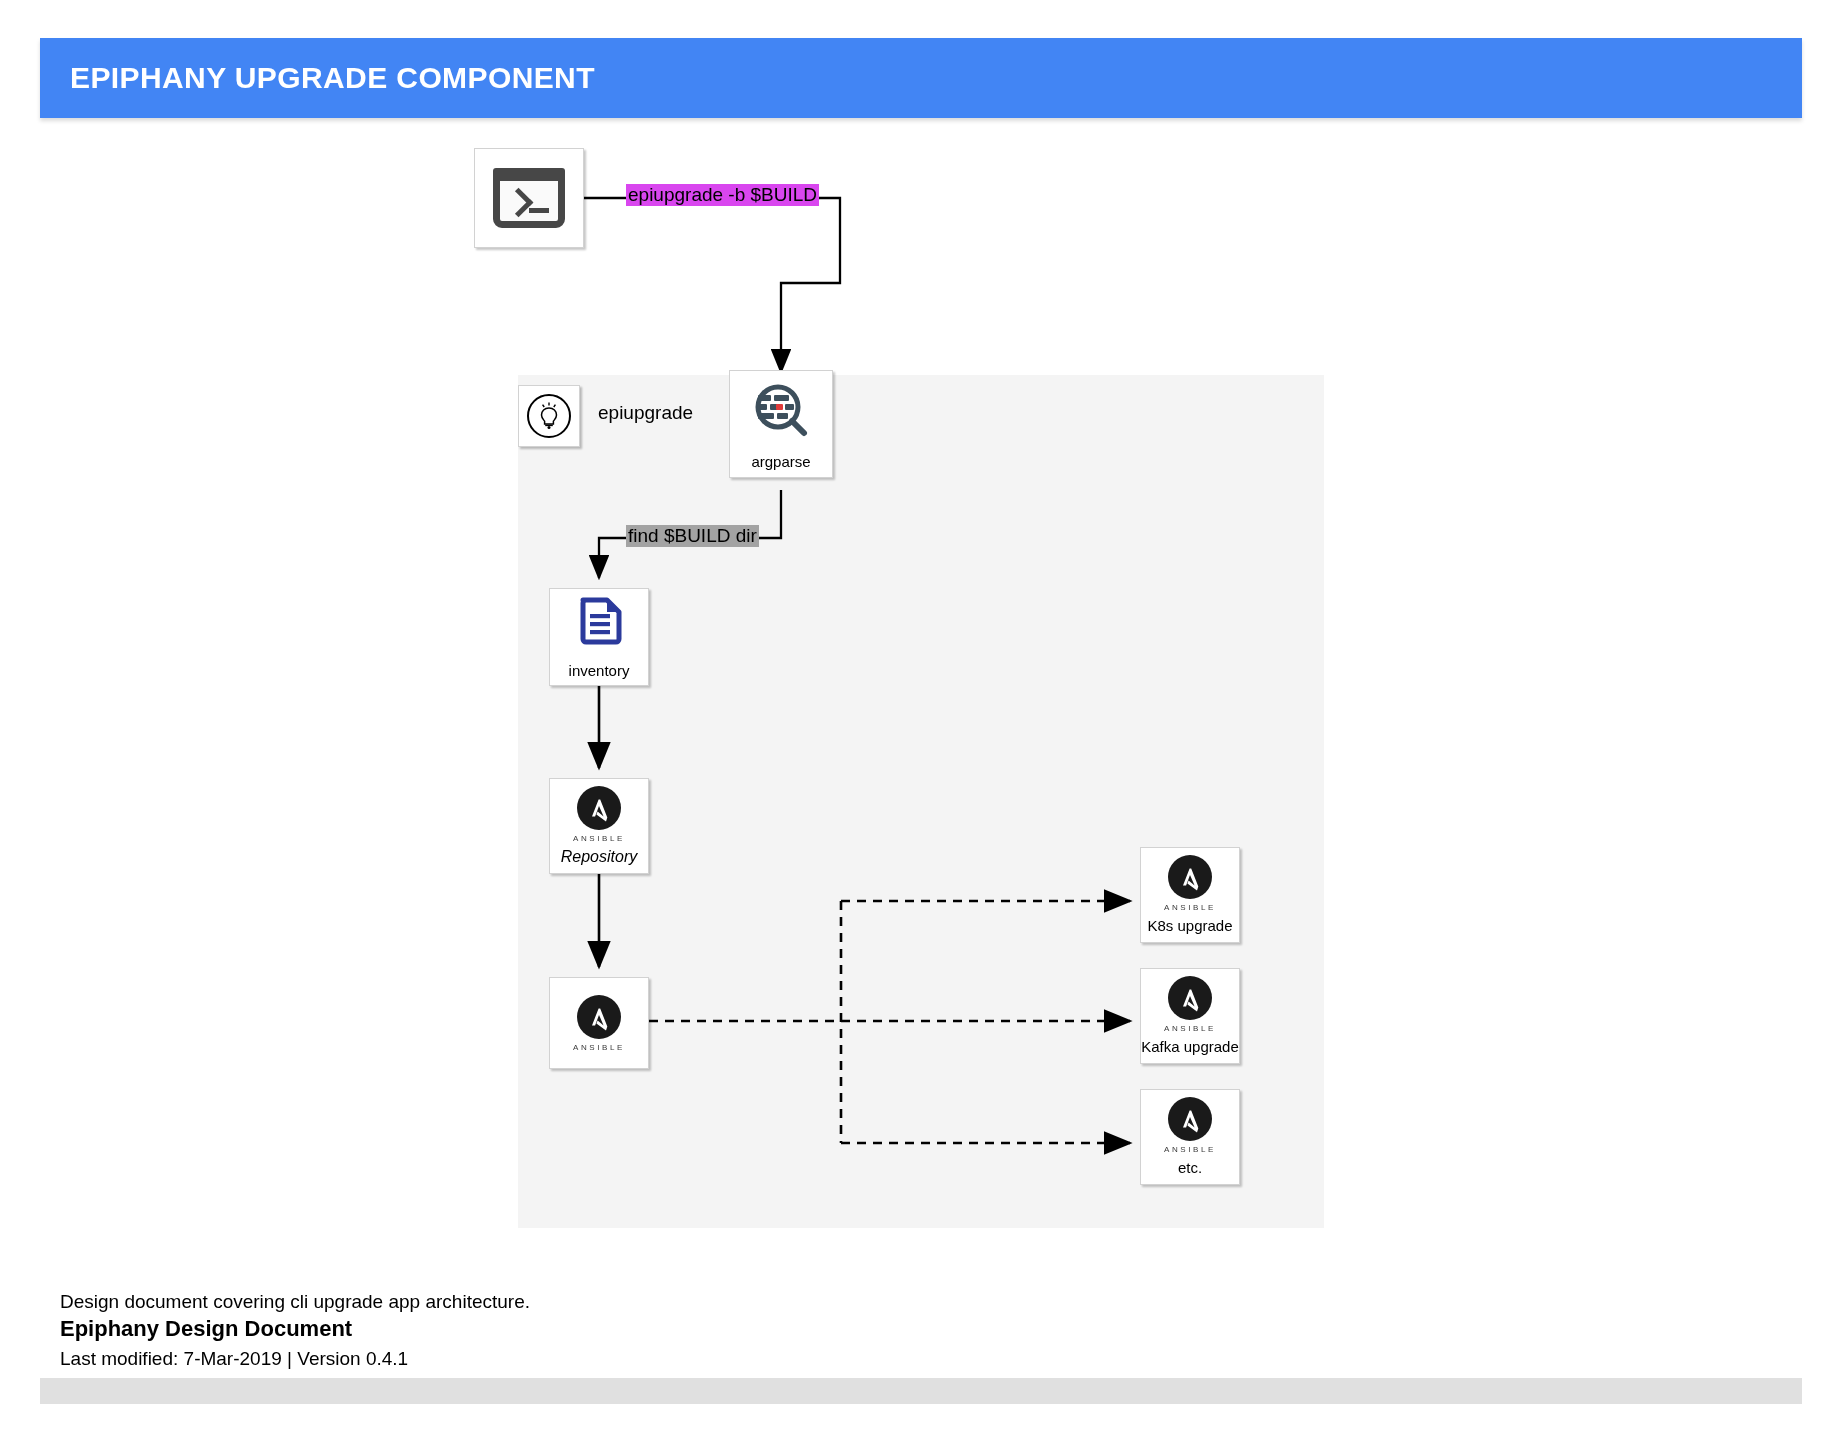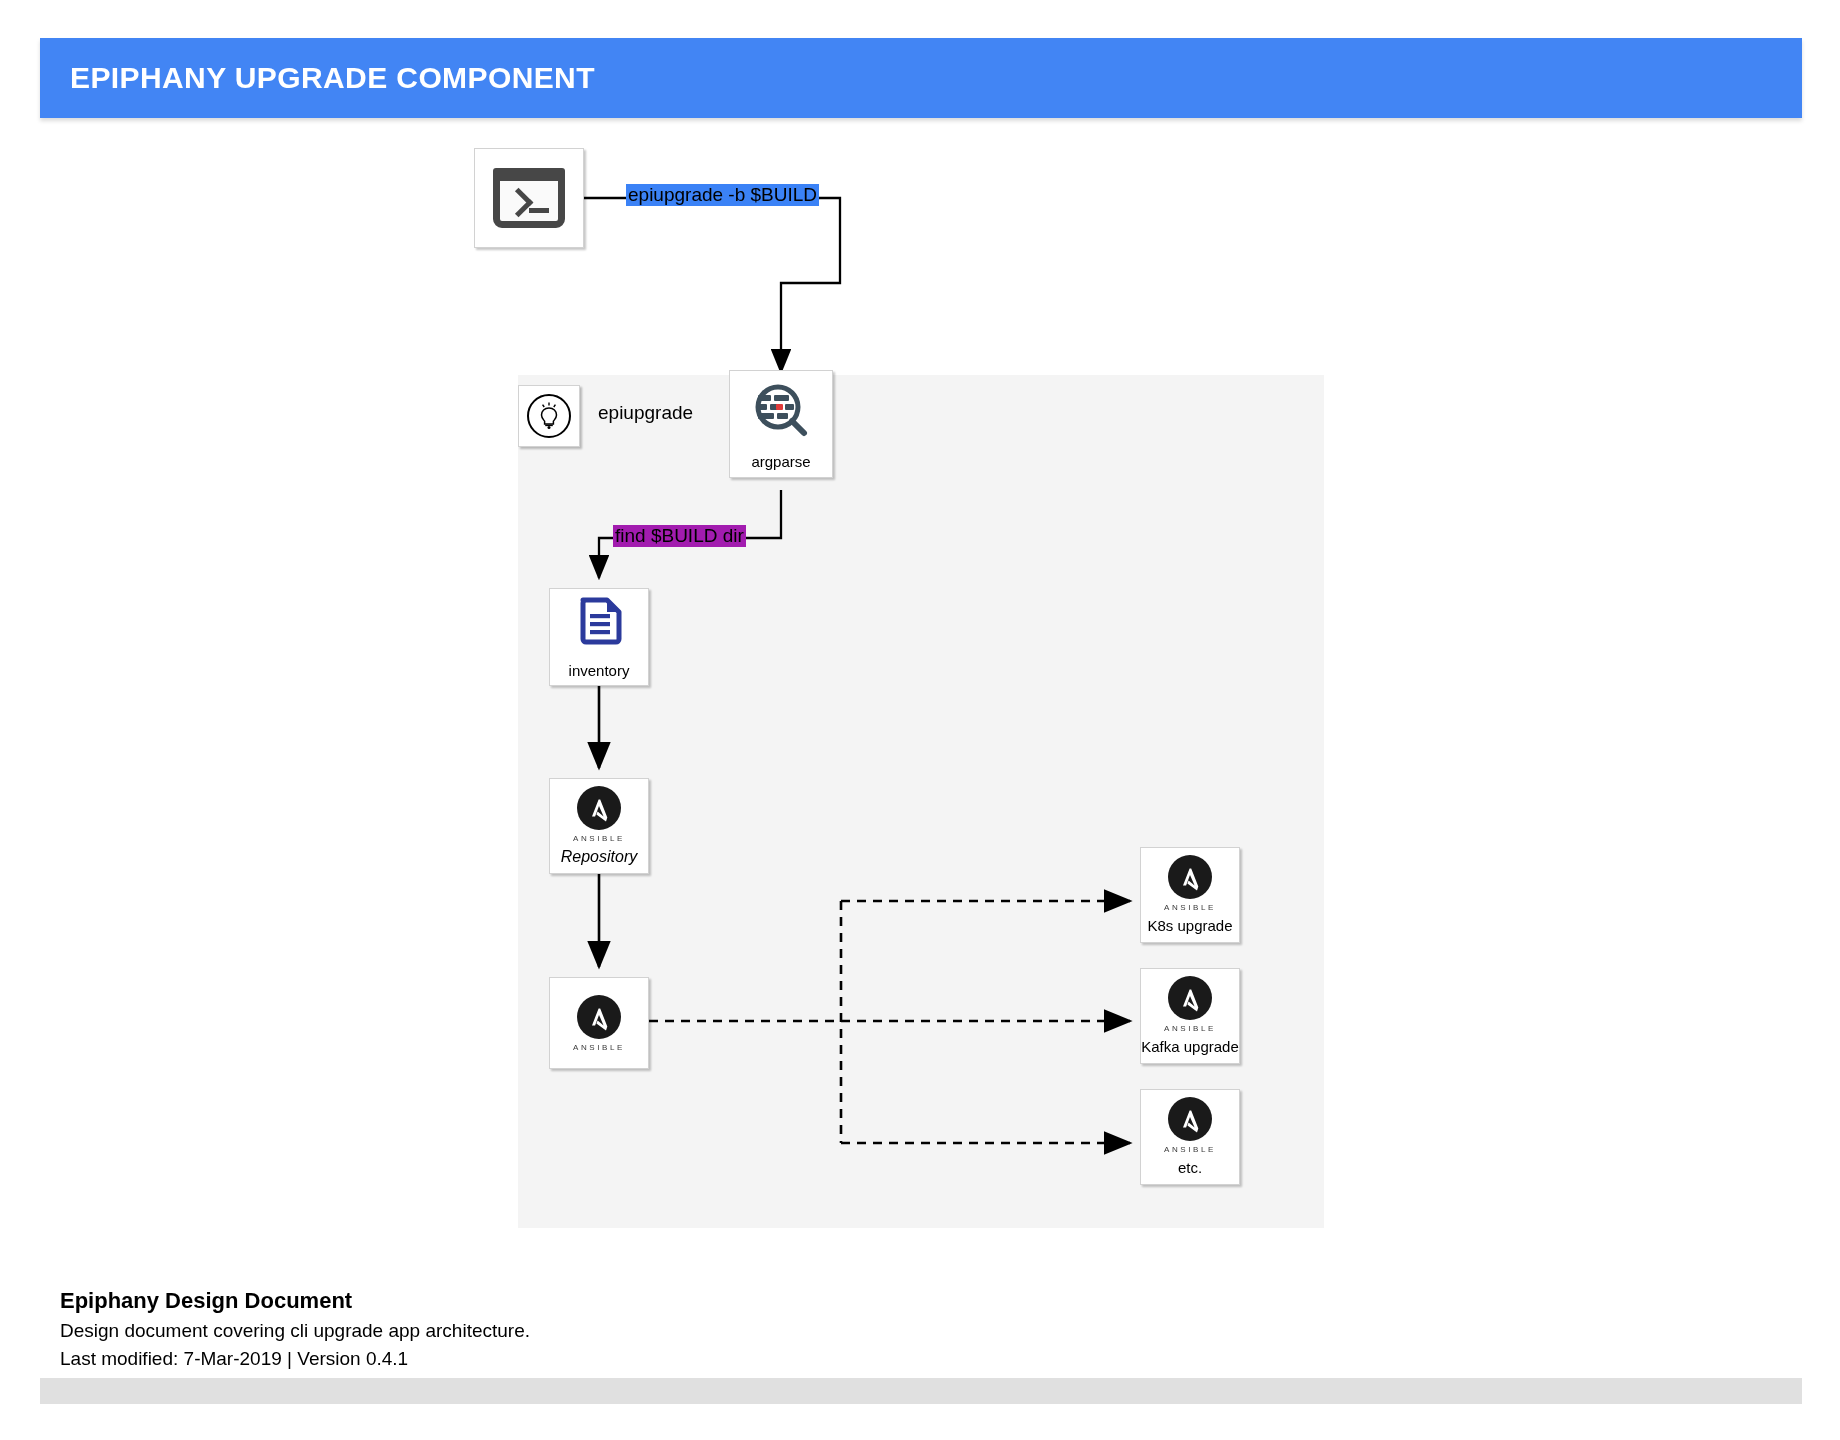--- a/index.html
+++ b/index.html
@@ -225,26 +225,26 @@
   }
   #node-k8s .node-label,
   #node-kafka .node-label,
   #node-etc .node-label { margin-top: 5px; font-size: 15px; }
 
   
   .edge-label {
     position: absolute;
     font-size: 19px;
     color: #000;
-    background: #3b82f6;
+    background: #d946ef;
     white-space: nowrap;
     padding: 0 2px;
   }
   #label-cmd { left: 626px; top: 184px; }
-  #label-find { left: 613px; top: 525px; background: #a21caf; }
+  #label-find { left: 626px; top: 525px; background: #a3a3a3; }
 
   
   #footer {
     position: absolute;
     left: 60px;
     top: 1288px;
     width: 1000px;
   }
   #footer-title {
     font-size: 22px;
@@ -401,17 +401,17 @@
         <path d="M14.6 6.4 L8.0 23.4 L11.1 23.4 L15.0 12.9 L19.6 23.4 L13.6 18.6 L12.4 21.4 L22.0 28.4 L23.3 24.6 L16.2 6.4 Z" fill="#ffffff"></path>
       </svg>
     </div>
     <div class="ansible-word">ANSIBLE</div>
     <div class="node-label">etc.</div>
   </div>
 
 </div>
 
 <div id="footer">
+  <div id="footer-desc">Design document covering cli upgrade app architecture.</div>
   <div id="footer-title">Epiphany Design Document</div>
-  <div id="footer-desc">Design document covering cli upgrade app architecture.</div>
   <div id="footer-meta">Last modified: 7-Mar-2019 | Version 0.4.1</div>
 </div>
 <div id="footer-strip"></div>
 
 </body></html>

